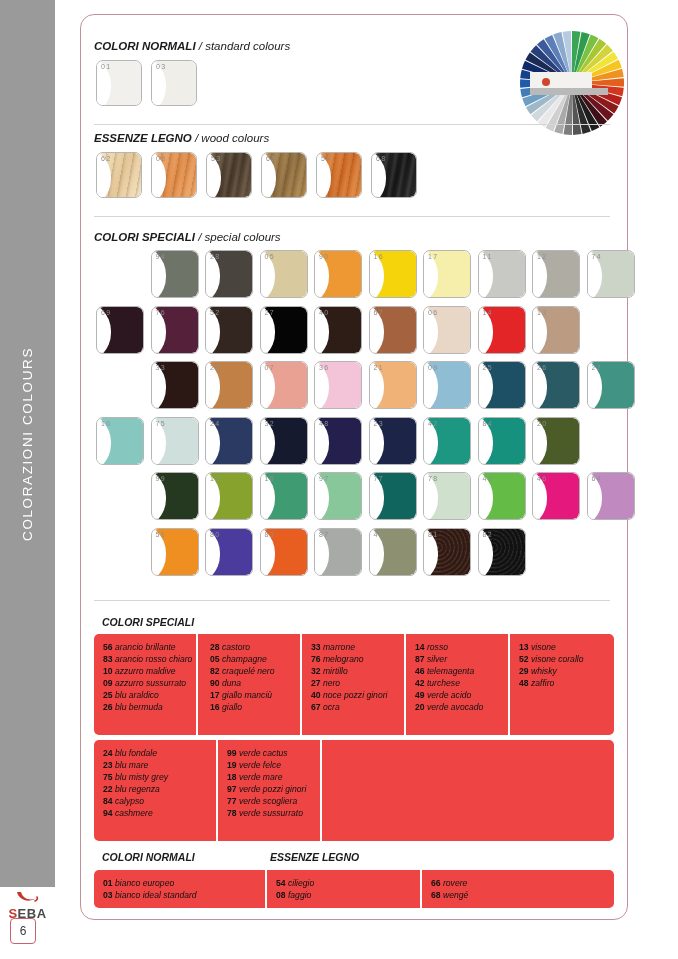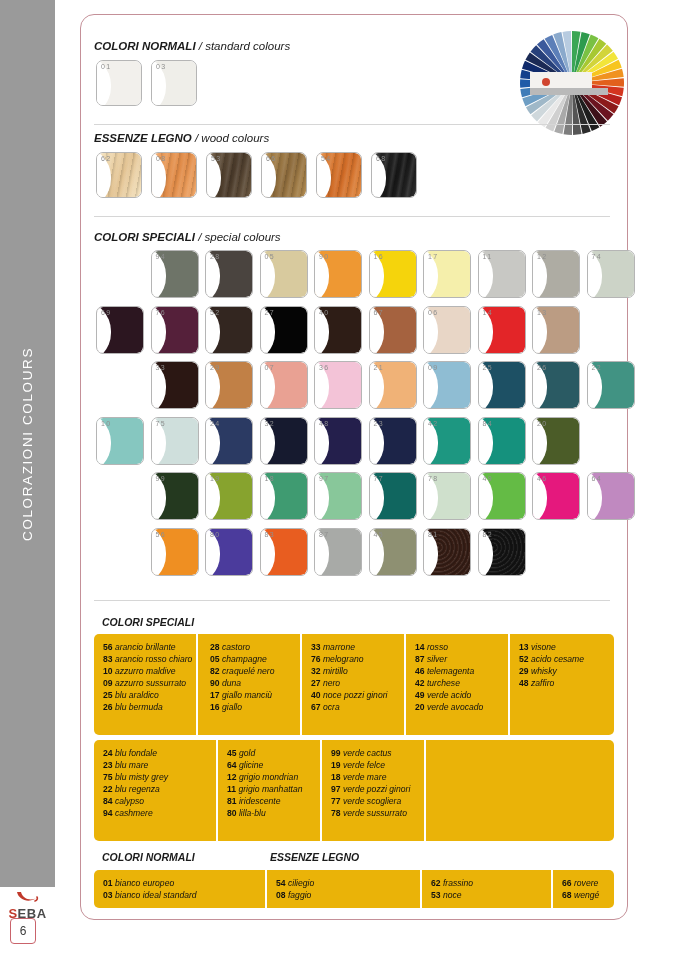--- a/index.html
+++ b/index.html
@@ -111,21 +111,21 @@
   }
 
   
   .legend-title {
     position: absolute;
     font-size: 10.5px; font-weight: bold; font-style: italic;
     color: #1b1b1b; white-space: nowrap;
   }
   .legend-box {
     position: absolute;
-    background: #eab308;
+    background: #ef4444;
     border-radius: 5px;
     display: flex;
   }
   .legend-col {
     padding: 7px 6px 7px 9px;
     border-right: 2px solid #ffffff;
     flex: none;
   }
   .legend-col:last-child { border-right: none; }
   .legend-col .ln {
@@ -613,43 +613,35 @@
       <div class="legend-col" style="width: 104px;">
         <div class="ln"><b>14</b><i> rosso</i></div>
         <div class="ln"><b>87</b><i> silver</i></div>
         <div class="ln"><b>46</b><i> telemagenta</i></div>
         <div class="ln"><b>42</b><i> turchese</i></div>
         <div class="ln"><b>49</b><i> verde acido</i></div>
         <div class="ln"><b>20</b><i> verde avocado</i></div>
       </div>
       <div class="legend-col" style="width: 104px;">
         <div class="ln"><b>13</b><i> visone</i></div>
-        <div class="ln"><b>52</b><i> acido cesame</i></div>
+        <div class="ln"><b>52</b><i> visone corallo</i></div>
         <div class="ln"><b>29</b><i> whisky</i></div>
         <div class="ln"><b>48</b><i> zaffiro</i></div>
       </div>
     </div>
   <div id="legend-speciali-2" class="legend-box" style="left:94px; top:740px; width:520px; height:101px;">
       <div class="legend-col" style="width: 124px;">
         <div class="ln"><b>24</b><i> blu fondale</i></div>
         <div class="ln"><b>23</b><i> blu mare</i></div>
         <div class="ln"><b>75</b><i> blu misty grey</i></div>
         <div class="ln"><b>22</b><i> blu regenza</i></div>
         <div class="ln"><b>84</b><i> calypso</i></div>
         <div class="ln"><b>94</b><i> cashmere</i></div>
       </div>
       <div class="legend-col" style="width: 104px;">
-        <div class="ln"><b>45</b><i> gold</i></div>
-        <div class="ln"><b>64</b><i> glicine</i></div>
-        <div class="ln"><b>12</b><i> grigio mondrian</i></div>
-        <div class="ln"><b>11</b><i> grigio manhattan</i></div>
-        <div class="ln"><b>81</b><i> iridescente</i></div>
-        <div class="ln"><b>80</b><i> lilla-blu</i></div>
-      </div>
-      <div class="legend-col" style="width: 104px;">
         <div class="ln"><b>99</b><i> verde cactus</i></div>
         <div class="ln"><b>19</b><i> verde felce</i></div>
         <div class="ln"><b>18</b><i> verde mare</i></div>
         <div class="ln"><b>97</b><i> verde pozzi ginori</i></div>
         <div class="ln"><b>77</b><i> verde scogliera</i></div>
         <div class="ln"><b>78</b><i> verde sussurrato</i></div>
       </div>
       <div class="legend-col" style="width: 104px;"></div>
     </div>
 
@@ -657,23 +649,19 @@
   <div class="legend-title" style="left:270px; top:851px;">ESSENZE LEGNO</div>
   <div id="legend-bottom" class="legend-box" style="left:94px; top:870px; width:520px; height:38px;">
       <div class="legend-col" style="width: 173px;">
         <div class="ln"><b>01</b><i> bianco europeo</i></div>
         <div class="ln"><b>03</b><i> bianco ideal standard</i></div>
       </div>
       <div class="legend-col" style="width: 155px;">
         <div class="ln"><b>54</b><i> ciliegio</i></div>
         <div class="ln"><b>08</b><i> faggio</i></div>
       </div>
-      <div class="legend-col" style="width: 131px;">
-        <div class="ln"><b>62</b><i> frassino</i></div>
-        <div class="ln"><b>53</b><i> noce</i></div>
-      </div>
       <div class="legend-col" style="width: 85px;">
         <div class="ln"><b>66</b><i> rovere</i></div>
         <div class="ln"><b>68</b><i> wengé</i></div>
       </div>
     </div>
 
 </div>
 
 </body></html>

